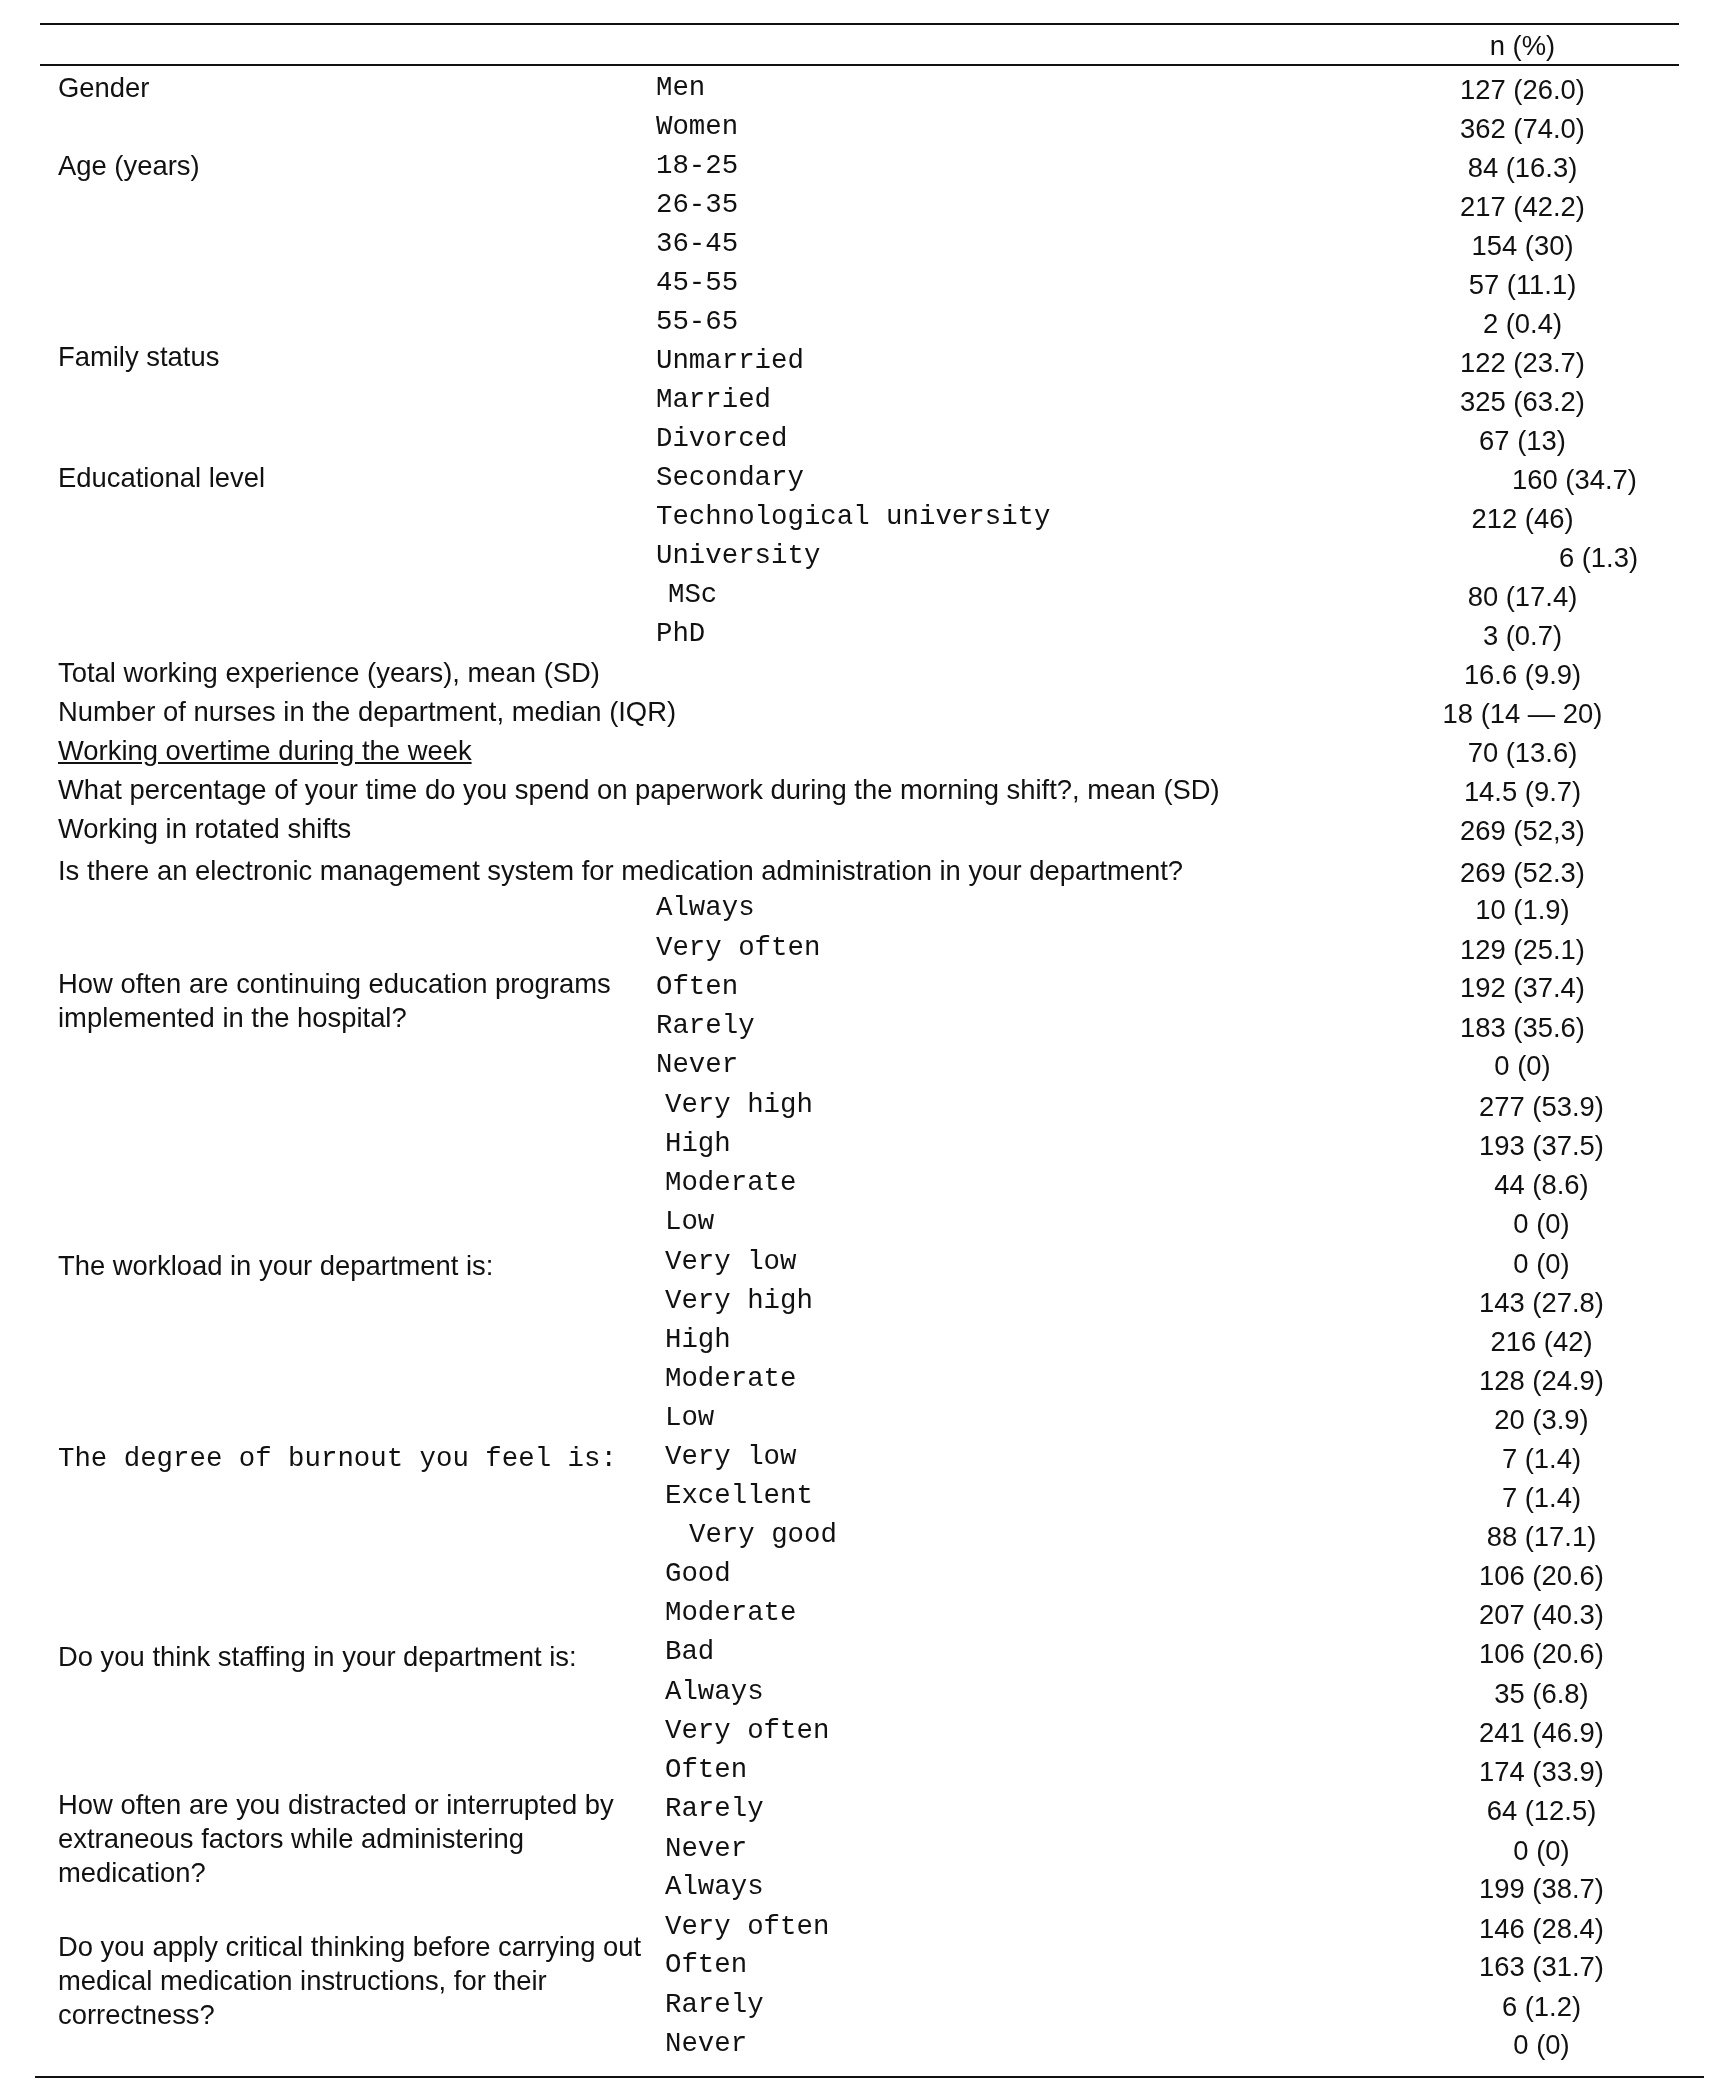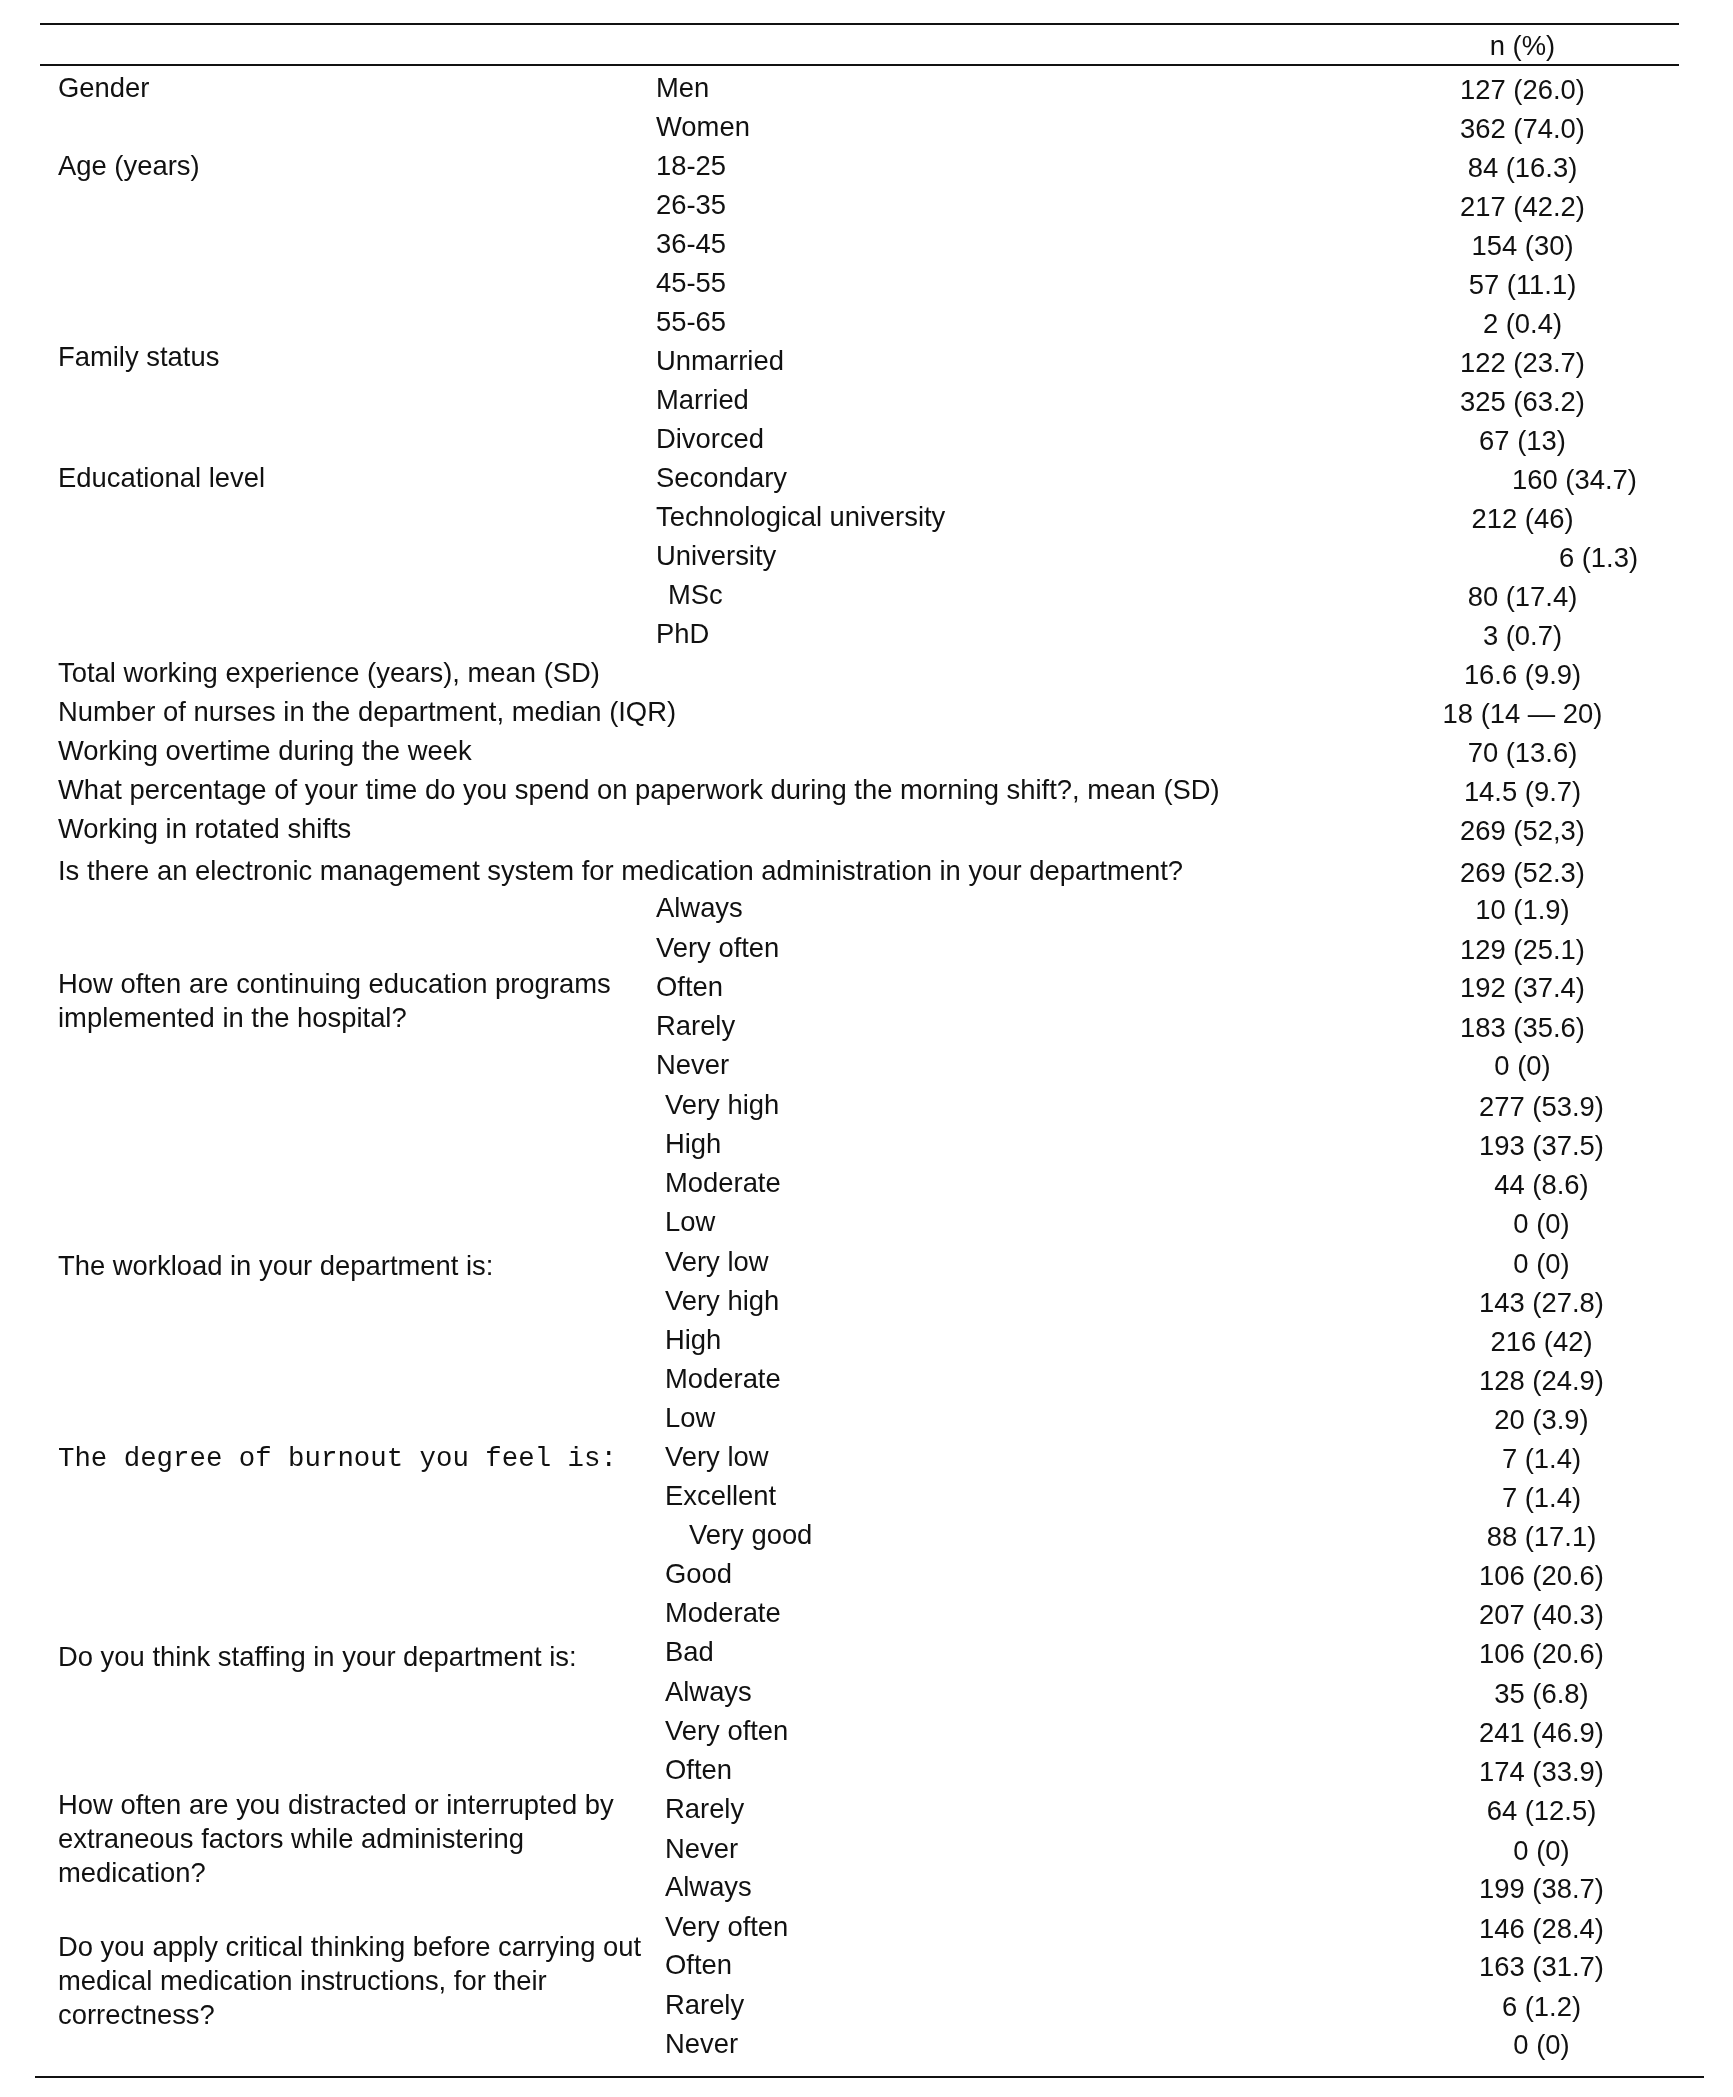--- a/index.html
+++ b/index.html
@@ -1,21 +1,21 @@
 <!DOCTYPE html>
 <html style="font-size:7.6px"><head>
 <meta charset="utf-8">
 <style>
   html, body { margin:0; padding:0; background:#ffffff; }
   body { width:1734px; height:2097px; position:relative; overflow:hidden;
          font-family:"Liberation Sans", "DejaVu Sans", sans-serif; color:#111; }
   .rule { position:absolute; background:#111; height:1.9px; }
   .txt { position:absolute; font-size:27.4px; line-height:33px; white-space:nowrap; }
   .lbl { left:58px; }
-  .sub { left:656px; }
+  .sub { left:656px;font-family:Liberation Mono, monospace; }
   .val { left:1324px; width:397px; text-align:center; }
   .multi { white-space:normal; line-height:34px; }
 </style>
 </head>
 <body>
 
 <div>
   <div class="rule" style="left:40px; top:23px; width:1639px;"></div>
   <div class="rule" style="left:40px; top:64px; width:1639px;"></div>
   <div class="rule" style="left:35px; top:2076px; width:1669px;"></div>
@@ -54,21 +54,21 @@
       <div class="txt sub" style="top: 578px; left: 656px; margin-left: 12px;">MSc</div>
       <div class="txt val" style="top: 580px; left: 1324px;">80 (17.4)</div>
       <div class="txt sub" style="top: 617px; left: 656px;">PhD</div>
       <div class="txt val" style="top: 619px; left: 1324px;">3 (0.7)</div>
       <div class="txt lbl" style="top: 656px;">Total working experience (years), mean (SD)</div>
       <div class="txt sub" style="top: 656px; left: 656px;"></div>
       <div class="txt val" style="top: 658px; left: 1324px;">16.6 (9.9)</div>
       <div class="txt lbl" style="top: 695px;">Number of nurses in the department, median (IQR)</div>
       <div class="txt sub" style="top: 695px; left: 656px;"></div>
       <div class="txt val" style="top: 697px; left: 1324px;">18 (14 — 20)</div>
-      <div class="txt lbl" style="top: 734px;">Working overtime during the week</div>
+      <div class="txt lbl" style="top: 734px; text-decoration: underline;">Working overtime during the week</div>
       <div class="txt sub" style="top: 734px; left: 656px;"></div>
       <div class="txt val" style="top: 736px; left: 1324px;">70 (13.6)</div>
       <div class="txt lbl" style="top: 773px;">What percentage of your time do you spend on paperwork during the morning shift?, mean (SD)</div>
       <div class="txt sub" style="top: 773px; left: 656px;"></div>
       <div class="txt val" style="top: 775px; left: 1324px;">14.5 (9.7)</div>
       <div class="txt lbl" style="top: 812px;">Working in rotated shifts</div>
       <div class="txt sub" style="top: 812px; left: 656px;"></div>
       <div class="txt val" style="top: 814px; left: 1324px;">269 (52,3)</div>
       <div class="txt lbl" style="top: 854px;">Is there an electronic management system for medication administration in your department?</div>
       <div class="txt sub" style="top: 854px; left: 656px;"></div>

